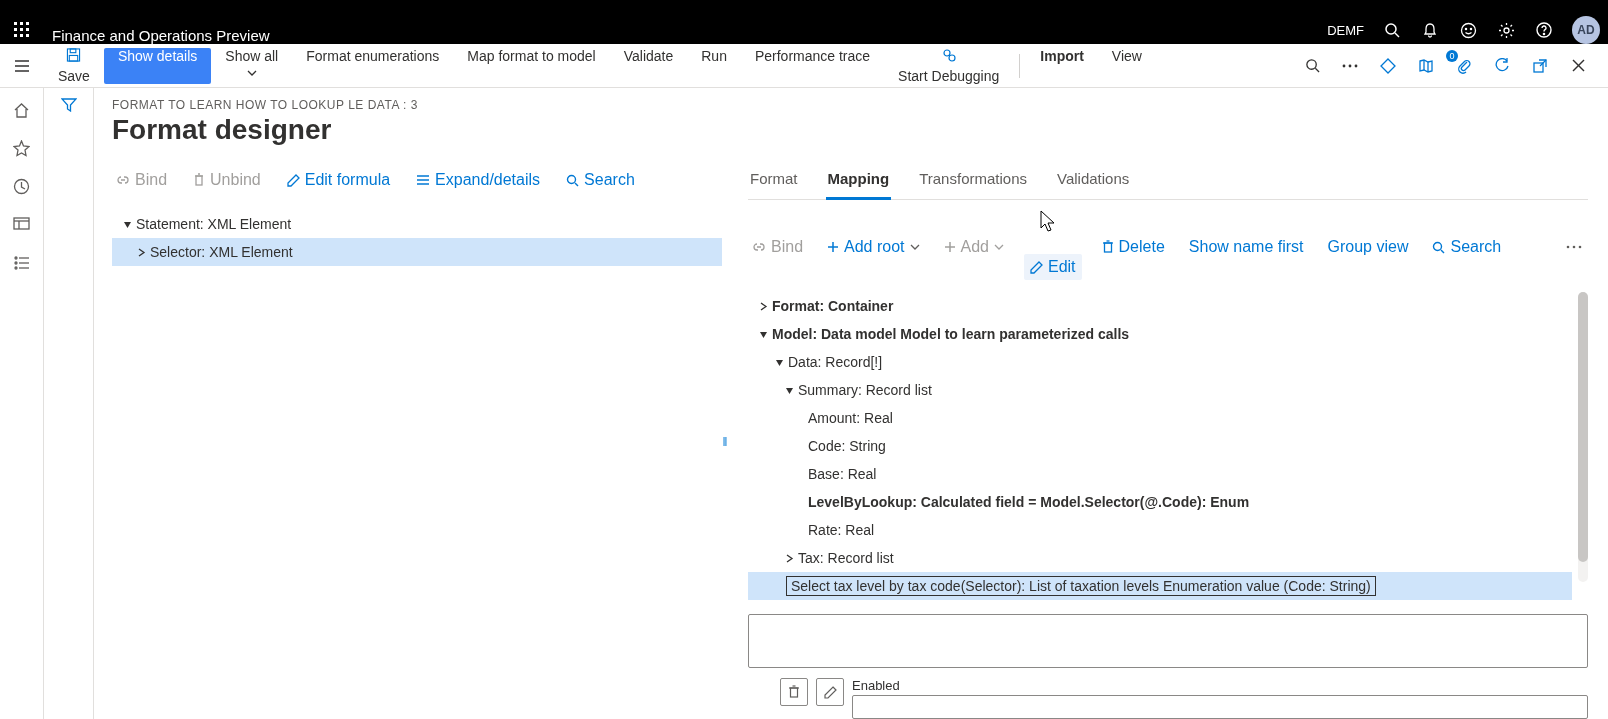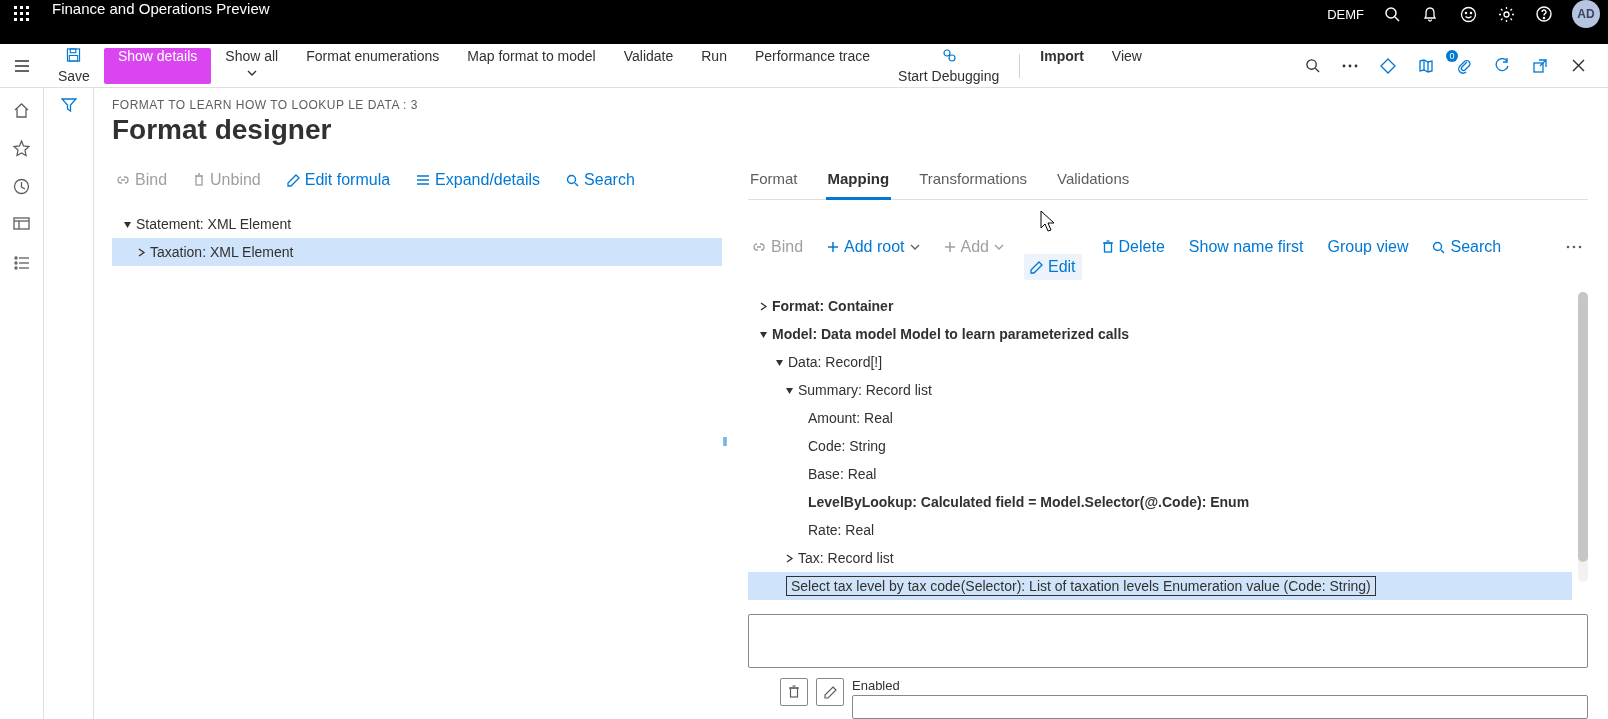--- a/index.html
+++ b/index.html
@@ -1,33 +1,33 @@
 <!DOCTYPE html>
 <html><head>
 <meta charset="utf-8">
 <style>
   * { box-sizing: border-box; margin: 0; padding: 0; }
   body { font-family: "Segoe UI", Arial, sans-serif; font-size: 14px; color: #323130; background: #fff; overflow: hidden; width: 1608px; height: 719px; }
   
   
-  .topbar { background: #000; color: #fff; height: 44px; display: flex; align-items: flex-start; padding: 0 8px; }
+  .topbar { background: #000; color: #fff; height: 44px; display: flex; align-items: flex-end; padding: 0 8px; }
   .waffle { width: 28px; height: 28px; display: flex; align-items: center; justify-content: center; margin-right: 16px; cursor: pointer; }
   .waffle svg { fill: #fff; }
   .app-title { font-size: 15px; font-weight: 500; }
   .topbar-spacer { flex: 1; }
   .topbar-right { display: flex; align-items: center; gap: 18px; }
   .company { font-size: 13px; }
   .top-icon { width: 20px; height: 20px; display: flex; align-items: center; justify-content: center; cursor: pointer; }
   .avatar { width: 28px; height: 28px; border-radius: 50%; background: #b6c4e2; color: #39455b; display: flex; align-items: center; justify-content: center; font-size: 12px; font-weight: 600; }
   
   
   .cmdbar { height: 44px; border-bottom: 1px solid #e1dfdd; display: flex; align-items: center; padding: 0 8px; }
   .hamburger { width: 28px; display: flex; justify-content: center; cursor: pointer; margin-right: 8px; }
   .cmdbtn { display: flex; align-items: center; gap: 6px; padding: 0 14px; height: 36px; cursor: pointer; font-size: 14px; border-radius: 2px; flex-direction: column; }
-  .cmdbtn.primary { background: #d946ef; color: #fff; text-align: center; }
+  .cmdbtn.primary { background: #3b82f6; color: #fff; text-align: center; }
   .cmdbar-spacer { flex: 1; }
   .cmdbar-right { display: flex; align-items: center; gap: 10px; padding-right: 8px; }
   .icon-btn { width: 28px; height: 28px; display: flex; align-items: center; justify-content: center; cursor: pointer; position: relative; }
   .badge { position: absolute; top: -2px; left: -4px; background: #0078d4; color: #fff; border-radius: 8px; font-size: 9px; min-width: 12px; height: 12px; display: flex; align-items: center; justify-content: center; padding: 0 2px; }
   .divider-v { width: 1px; height: 24px; background: #d2d0ce; margin: 0 6px; }
   
   
   .body { display: flex; height: calc(719px - 44px - 44px); }
   .leftnav { width: 44px; border-right: 1px solid #e1dfdd; display: flex; flex-direction: column; align-items: center; padding-top: 12px; gap: 18px; }
   .leftnav .nav-icon { width: 20px; height: 20px; cursor: pointer; display: flex; align-items: center; justify-content: center; }
@@ -351,21 +351,21 @@
               </span>
             <span class="tree-label">Statement: XML Element</span>
           </div>
           <div class="tree-row selected">
             <span class="tree-indent" style="width:22px"></span>
             <span class="caret">
                 <svg width="9" height="9" viewBox="0 0 9 9" fill="none" stroke="#323130" stroke-width="1.3">
                   <path d="M2 1 L7 4.5 L2 8"></path>
                 </svg>
               </span>
-            <span class="tree-label">Taxation: XML Element</span>
+            <span class="tree-label">Selector: XML Element</span>
           </div>
         </div>
       </div>
 
       <div class="splitter">‖</div>
 
       <div class="right-pane">
         <div class="tabs">
           <div class="tab">Format</div>
           <div class="tab active">Mapping</div>

